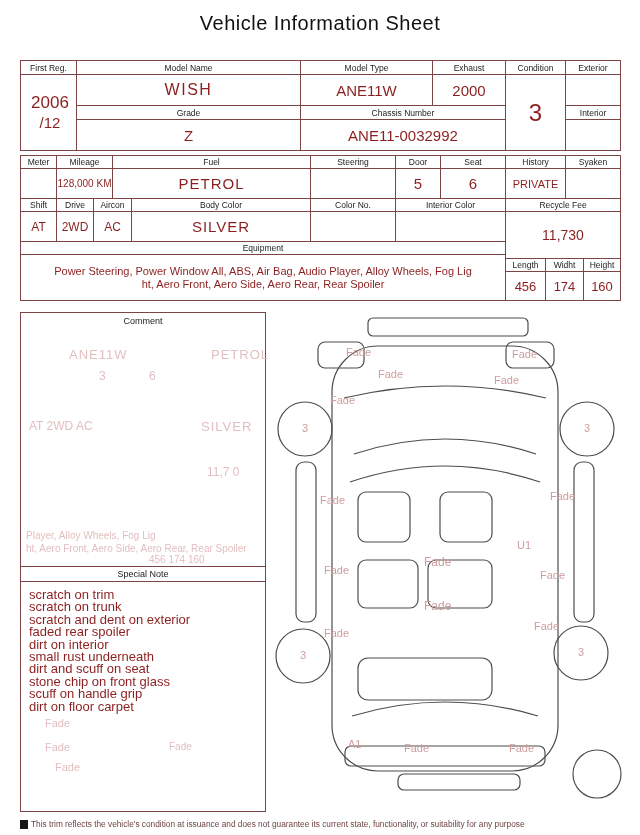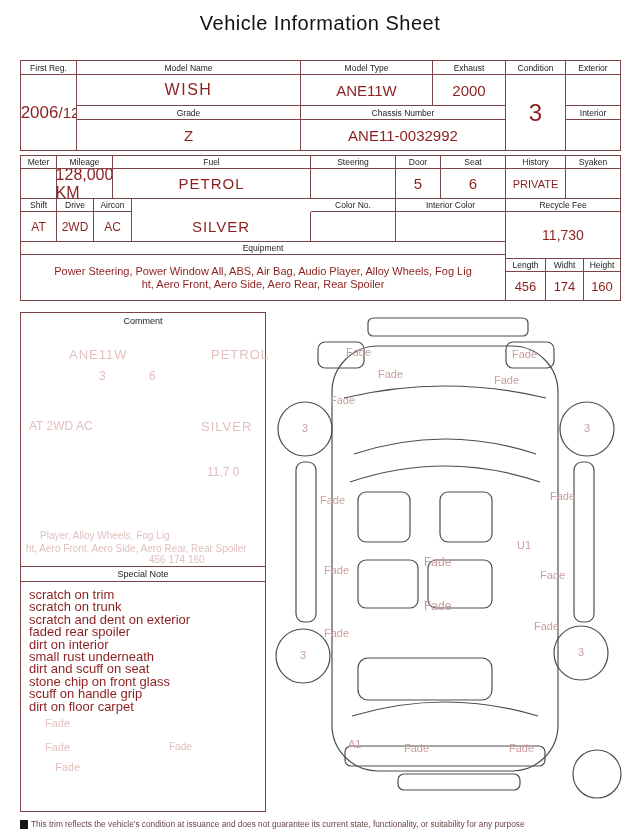--- a/index.html
+++ b/index.html
@@ -16,37 +16,37 @@
     font-family:"Liberation Sans",sans-serif;overflow:hidden;
   }
   .title{
     position:absolute;top:12px;left:0;width:100%;text-align:center;
     font-size:20px;font-weight:500;color:#111;letter-spacing:.5px;
   }
   
   .grid{position:absolute;display:grid;border-top:1px solid var(--bd);border-left:1px solid var(--bd);}
   .grid > div{
     border-right:1px solid var(--bd);border-bottom:1px solid var(--bd);
-    display:flex;align-items:center;justify-content:center;overflow:hidden;
+    display:flex;align-items:center;justify-content:center;overflow:hidden;text-align:right;
   }
   .hdr{font-size:8.5px;color:#222;}
   .val{color:var(--red);}
   .t1{top:60px;left:20px;grid-template-columns:56px 224px 132px 73px 60px 55px;grid-template-rows:14px 31px 14px 31px;}
   .t2{top:155px;left:20px;grid-template-columns:36px 37px 19px 19px 179px 85px 45px 65px;grid-template-rows:13px 30px 13px 30px 13px 46px;}
   .t3{top:155px;left:506px;grid-template-columns:40px 20px 18px 37px;grid-template-rows:13px 30px 13px 47px 13px 29px;border-left:none;}
-  .firstreg{flex-direction:row;align-items:flex-start;justify-content:center;padding-left:3px;font-size:17px;line-height:20px;}
+  .firstreg{flex-direction:column;align-items:flex-start;justify-content:center;padding-left:3px;font-size:17px;line-height:20px;}
   .firstreg div:nth-child(2){font-size:15px;}
   .big3{font-size:24px;}
   .fs16{font-size:16px;letter-spacing:1.5px;}
   .fs15{font-size:15px;}
   .fs15ls{font-size:15px;letter-spacing:1px;}
   .fs14{font-size:14px;}
   .fs13{font-size:13px;}
   .fs12{font-size:12px;}
-  .fs10{font-size:16px;}
+  .fs10{font-size:10px;}
   .fs9{font-size:11px;}
   .equiptext{flex-direction:column;align-items:flex-start;justify-content:flex-start;
     padding:3px 4px;font-size:11px;line-height:13px;text-align:left;}
   
   .comment-box{position:absolute;top:312px;left:20px;width:246px;height:500px;border:1px solid var(--bd);}
   .comment-label{position:absolute;top:3px;left:0;width:100%;text-align:center;font-size:9px;color:#222;}
   .ghost{position:absolute;color:var(--ghost);white-space:nowrap;}
   .g13{font-size:13px;letter-spacing:1px;}
   .g12{font-size:12px;}
   .g11{font-size:11px;}
@@ -111,20 +111,21 @@
     <div class="val" style="grid-area:2/1"></div>
     <div class="val fs10" style="grid-area:2/2/3/4">128,000 KM</div>
     <div class="val fs15ls" style="grid-area:2/4/3/6">PETROL</div>
     <div class="val" style="grid-area:2/6"></div>
     <div class="val fs15" style="grid-area:2/7">5</div>
     <div class="val fs15" style="grid-area:2/8">6</div>
 
     <div class="hdr" style="grid-area:3/1">Shift</div>
     <div class="hdr" style="grid-area:3/2">Drive</div>
     <div class="hdr" style="grid-area:3/3/4/5">Aircon</div>
+    <div class="hdr" style="grid-area:3/5">Body Color</div>
     <div class="hdr" style="grid-area:3/6">Color No.</div>
     <div class="hdr" style="grid-area:3/7/4/9">Interior Color</div>
 
     <div class="val fs12" style="grid-area:4/1">AT</div>
     <div class="val fs12" style="grid-area:4/2">2WD</div>
     <div class="val fs12" style="grid-area:4/3/5/5">AC</div>
     <div class="val fs15ls" style="grid-area:4/5">SILVER</div>
     <div class="val" style="grid-area:4/6"></div>
     <div class="val" style="grid-area:4/7/5/9"></div>
 
@@ -155,21 +156,21 @@
   <div class="comment-box">
     <div class="comment-label">Comment</div>
 
     <span class="ghost g13" style="left:48px;top:34px">ANE11W</span>
     <span class="ghost g13" style="left:190px;top:34px">PETROL</span>
     <span class="ghost g12" style="left:78px;top:56px">3</span>
     <span class="ghost g12" style="left:128px;top:56px">6</span>
     <span class="ghost g12" style="left:8px;top:106px">AT  2WD  AC</span>
     <span class="ghost g13" style="left:180px;top:106px">SILVER</span>
     <span class="ghost g12" style="left:186px;top:152px">11,7 0</span>
-    <span class="ghost g10" style="left:19px;top:217px">Player, Alloy Wheels, Fog Lig</span>
+    <span class="ghost g10" style="left:5px;top:217px">Player, Alloy Wheels, Fog Lig</span>
     <span class="ghost g10" style="left:5px;top:230px">ht, Aero Front, Aero Side, Aero Rear, Rear Spoiler</span>
     <span class="ghost g10" style="left:128px;top:241px">456  174  160</span>
     <span class="ghost g11" style="left:24px;top:404px">Fade</span>
     <span class="ghost g11" style="left:24px;top:428px">Fade</span>
     <span class="ghost g10" style="left:148px;top:428px">Fade</span>
     <span class="ghost g11" style="left:34px;top:448px">Fade</span>
 
     <div class="special-hdr">Special Note</div>
     <div class="notes">
       <div class="note">scratch on trim</div>

